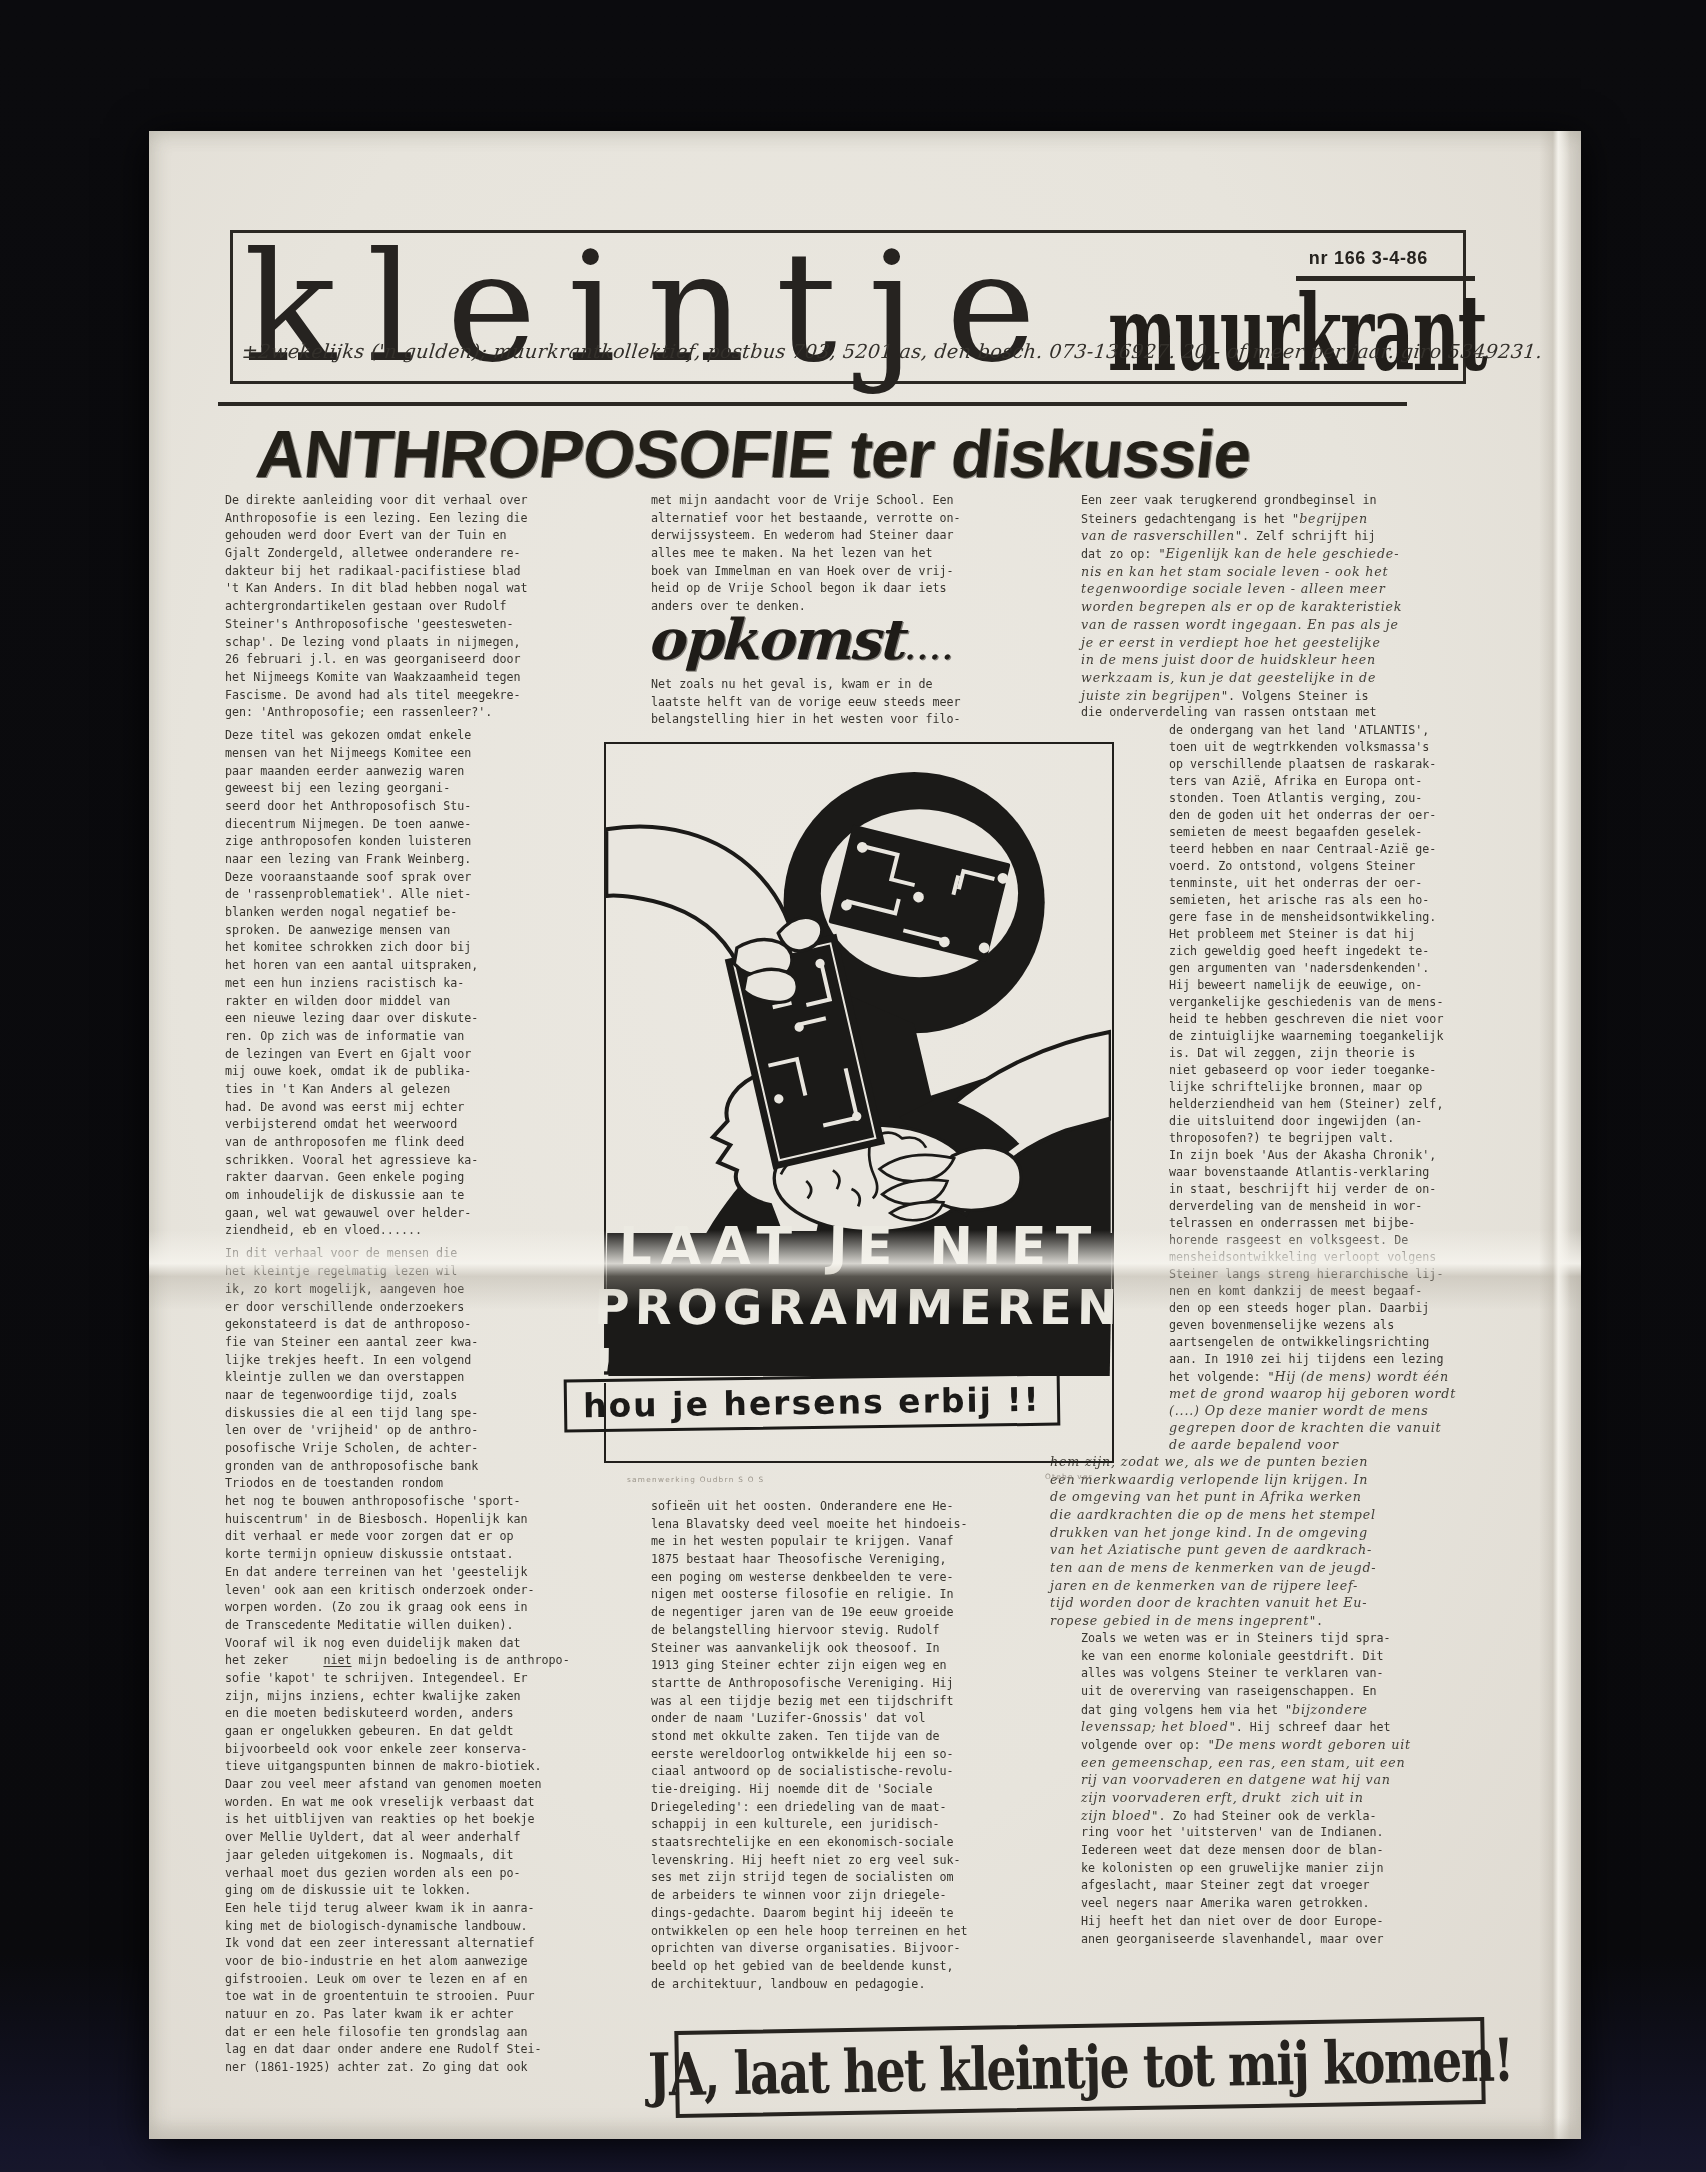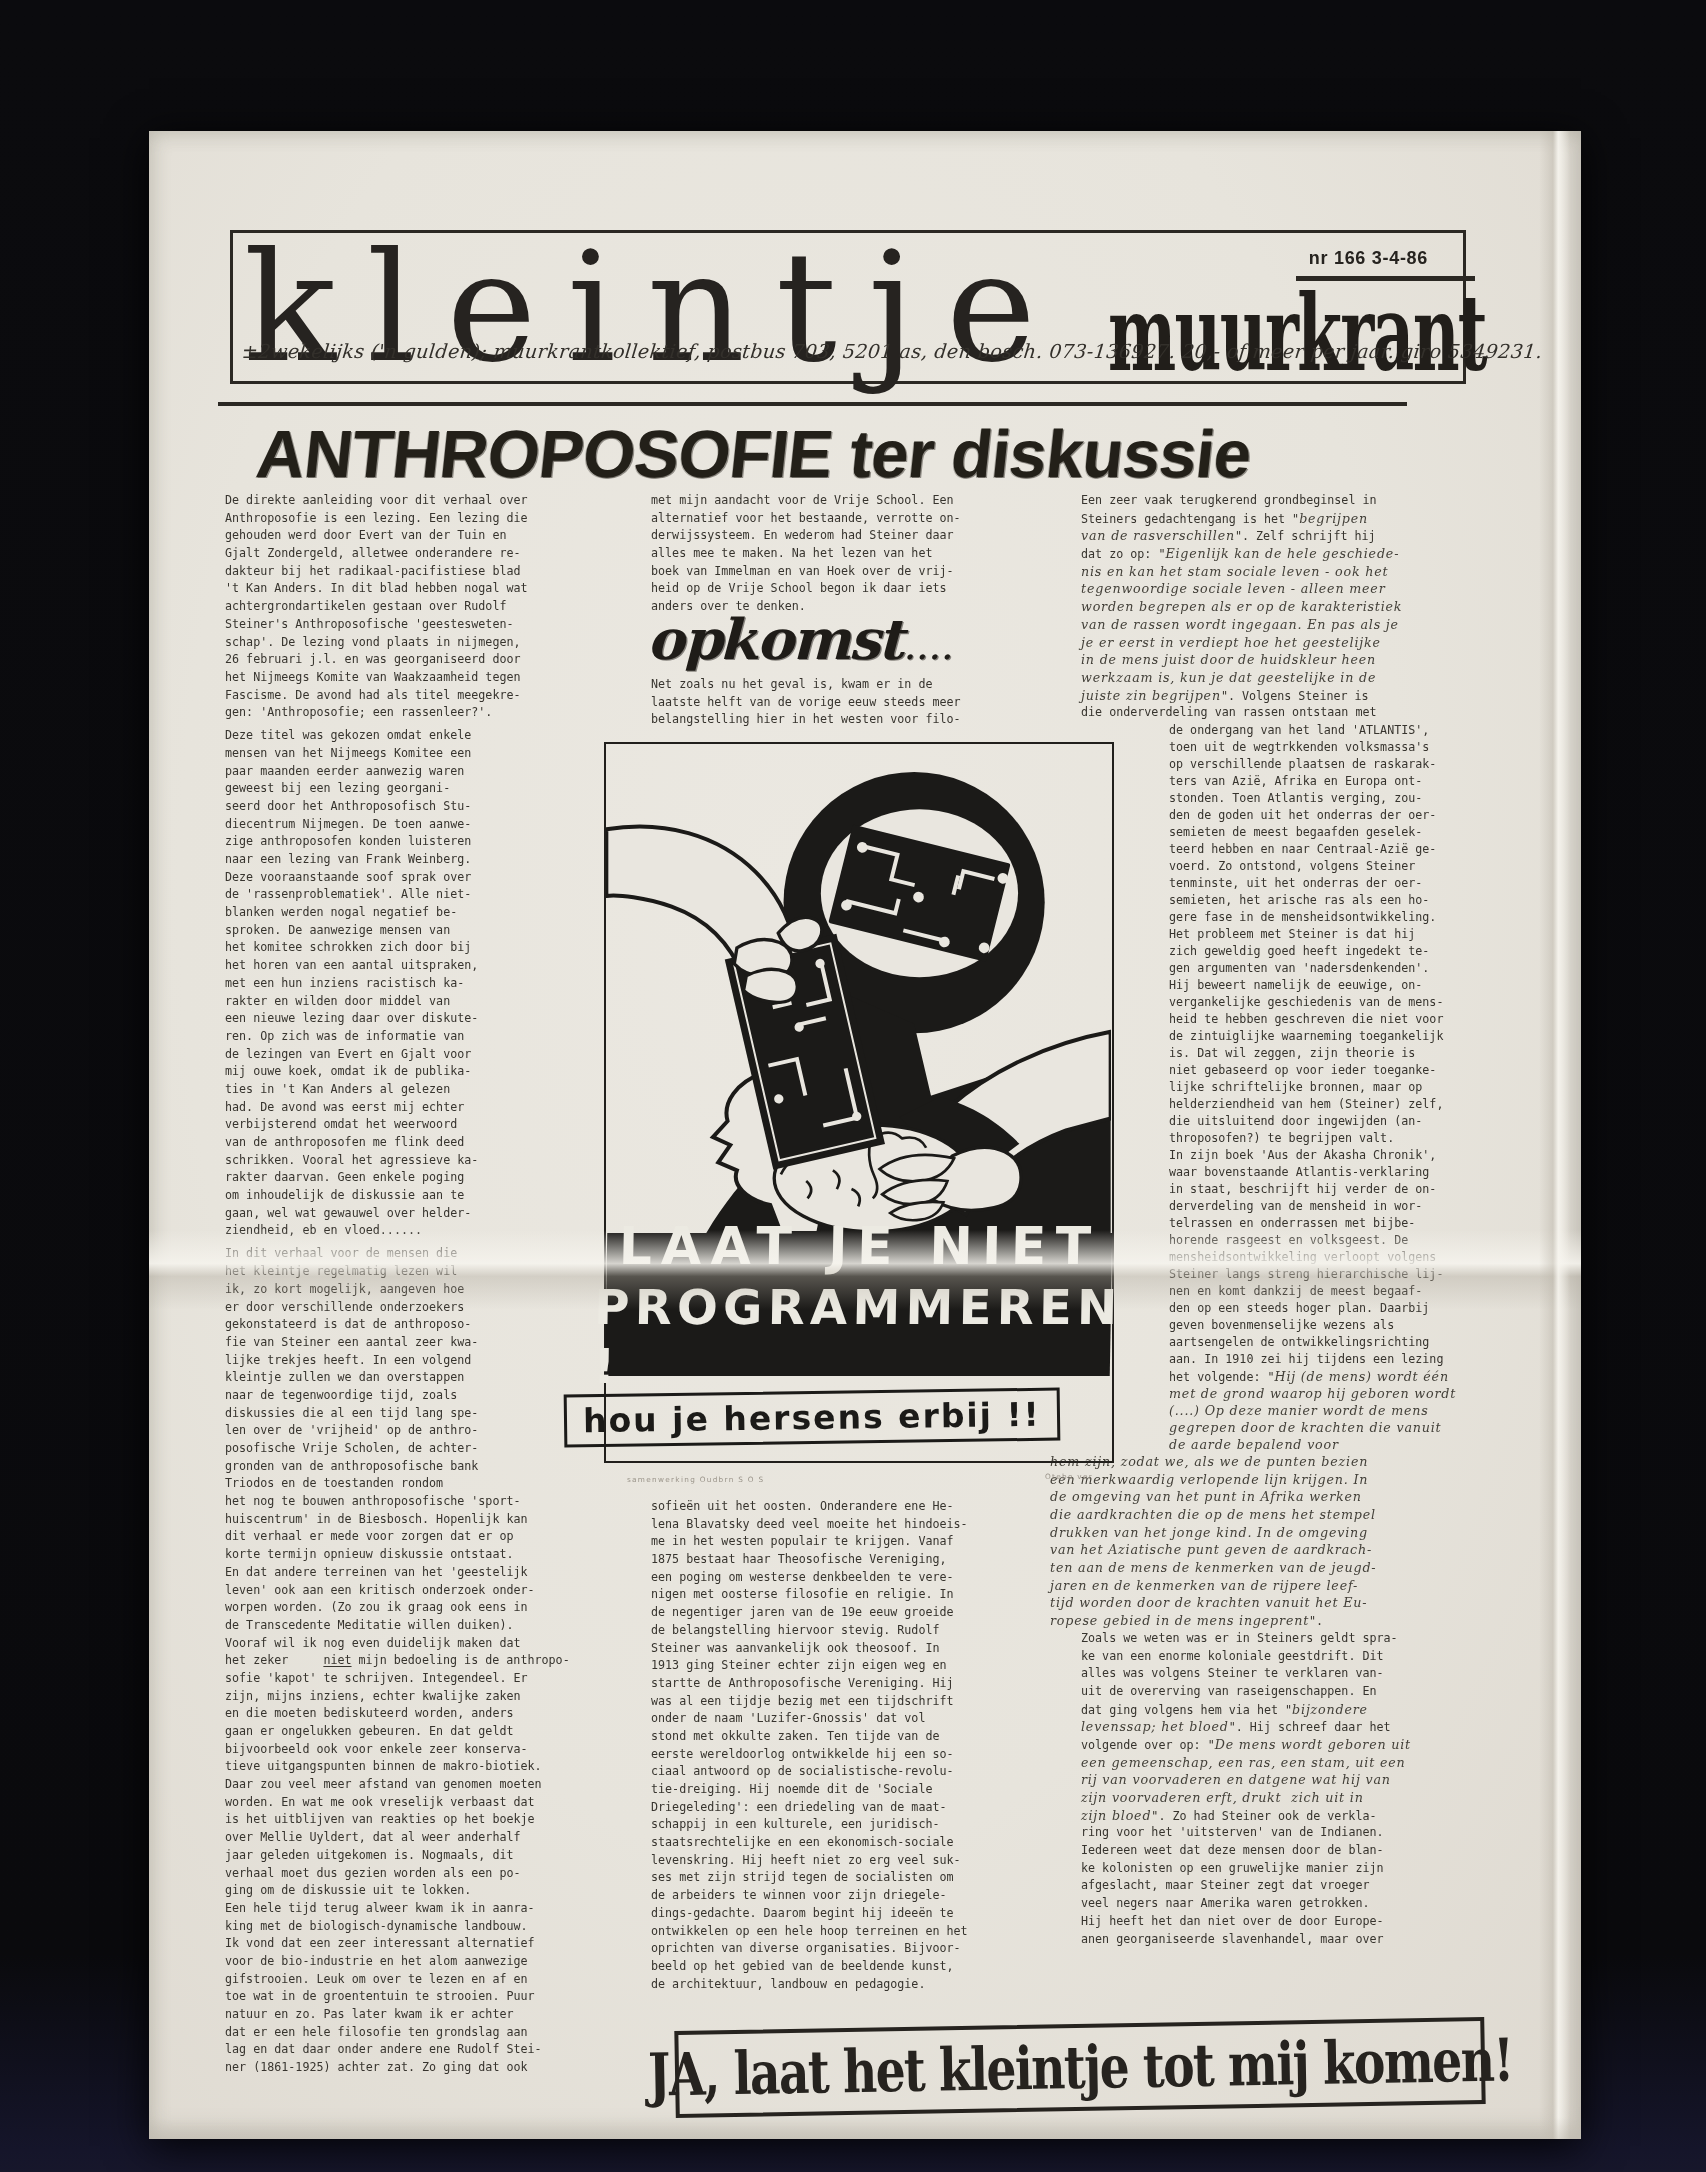--- a/index.html
+++ b/index.html
@@ -44,21 +44,21 @@
     font-size:56px;color:#1f1c18;letter-spacing:-2px;transform:skewX(-4deg);
     text-shadow:1.3px 1.3px 0 rgba(31,28,24,0.5);}
   #opkomst .dots{font-size:28px;letter-spacing:2.7px;}
   
   #illu{left:455px;top:611px;width:510px;height:721px;border:2.7px solid #211f1c;box-sizing:border-box;}
   #illu svg{display:block;}
   #poster-banner{width:505px;height:143px;background:#1b1a18;color:#eceae2;
     display:flex;flex-direction:column;justify-content:center;align-items:center;transform:skewX(-1deg);}
   #poster-line1{font-family:"DejaVu Sans",sans-serif;font-weight:bold;font-size:52px;letter-spacing:9.3px;line-height:64px;}
   #poster-line2{font-family:"DejaVu Sans",sans-serif;font-weight:bold;font-size:48px;letter-spacing:5.3px;line-height:59px;}
-  #poster-strip{width:412px;height:83px;display:flex;align-items:center;justify-content:center;}
+  #poster-strip{width:412px;height:83px;display:flex;align-items:flex-start;justify-content:center;}
   #hou-box{border:3.3px solid #1b1a18;padding:4px 16px;transform:rotate(-0.8deg);
     font-family:"DejaVu Sans",sans-serif;font-weight:bold;font-size:33px;letter-spacing:2px;
     color:#1b1a18;white-space:nowrap;}
   .illu-caption{position:absolute;font-size:7.3px;color:#9a948a;letter-spacing:1.3px;font-family:"DejaVu Sans",sans-serif;}
   #illu-cap-left{left:460px;top:1344px;margin-left:18px;}
   #illu-cap-right{left:896px;top:1341px;}
   
   #ja-banner{left:526px;top:1893px;width:810px;height:87px;border:4px solid #26231f;
     transform:rotate(-1.0deg);display:flex;align-items:center;justify-content:center;box-sizing:border-box;}
   #ja-text{font-family:"DejaVu Serif",serif;font-weight:bold;font-size:59px;color:#26231f;
@@ -302,21 +302,21 @@
         <div class="line"><span class="q">de omgeving van het punt in Afrika werken</span></div>
         <div class="line"><span class="q">die aardkrachten die op de mens het stempel</span></div>
         <div class="line"><span class="q">drukken van het jonge kind. In de omgeving</span></div>
         <div class="line"><span class="q">van het Aziatische punt geven de aardkrach-</span></div>
         <div class="line"><span class="q">ten aan de mens de kenmerken van de jeugd-</span></div>
         <div class="line"><span class="q">jaren en de kenmerken van de rijpere leef-</span></div>
         <div class="line"><span class="q">tijd worden door de krachten vanuit het Eu-</span></div>
         <div class="line"><span class="q">ropese gebied in de mens ingeprent</span>".</div>
       </div>
       <div class="tblock">
-        <div class="line">Zoals we weten was er in Steiners geldt spra-</div>
+        <div class="line">Zoals we weten was er in Steiners tijd spra-</div>
         <div class="line">ke van een enorme koloniale geestdrift. Dit</div>
         <div class="line">alles was volgens Steiner te verklaren van-</div>
         <div class="line">uit de overerving van raseigenschappen. En</div>
         <div class="line">dat ging volgens hem via het "<span class="q">bijzondere</span></div>
         <div class="line"><span class="q">levenssap; het bloed</span>". Hij schreef daar het</div>
         <div class="line">volgende over op: "<span class="q">De mens wordt geboren uit</span></div>
         <div class="line"><span class="q">een gemeenschap, een ras, een stam, uit een</span></div>
         <div class="line"><span class="q">rij van voorvaderen en datgene wat hij van</span></div>
         <div class="line"><span class="q">zijn voorvaderen erft, drukt  zich uit in</span></div>
         <div class="line"><span class="q">zijn bloed</span>". Zo had Steiner ook de verkla-</div>

